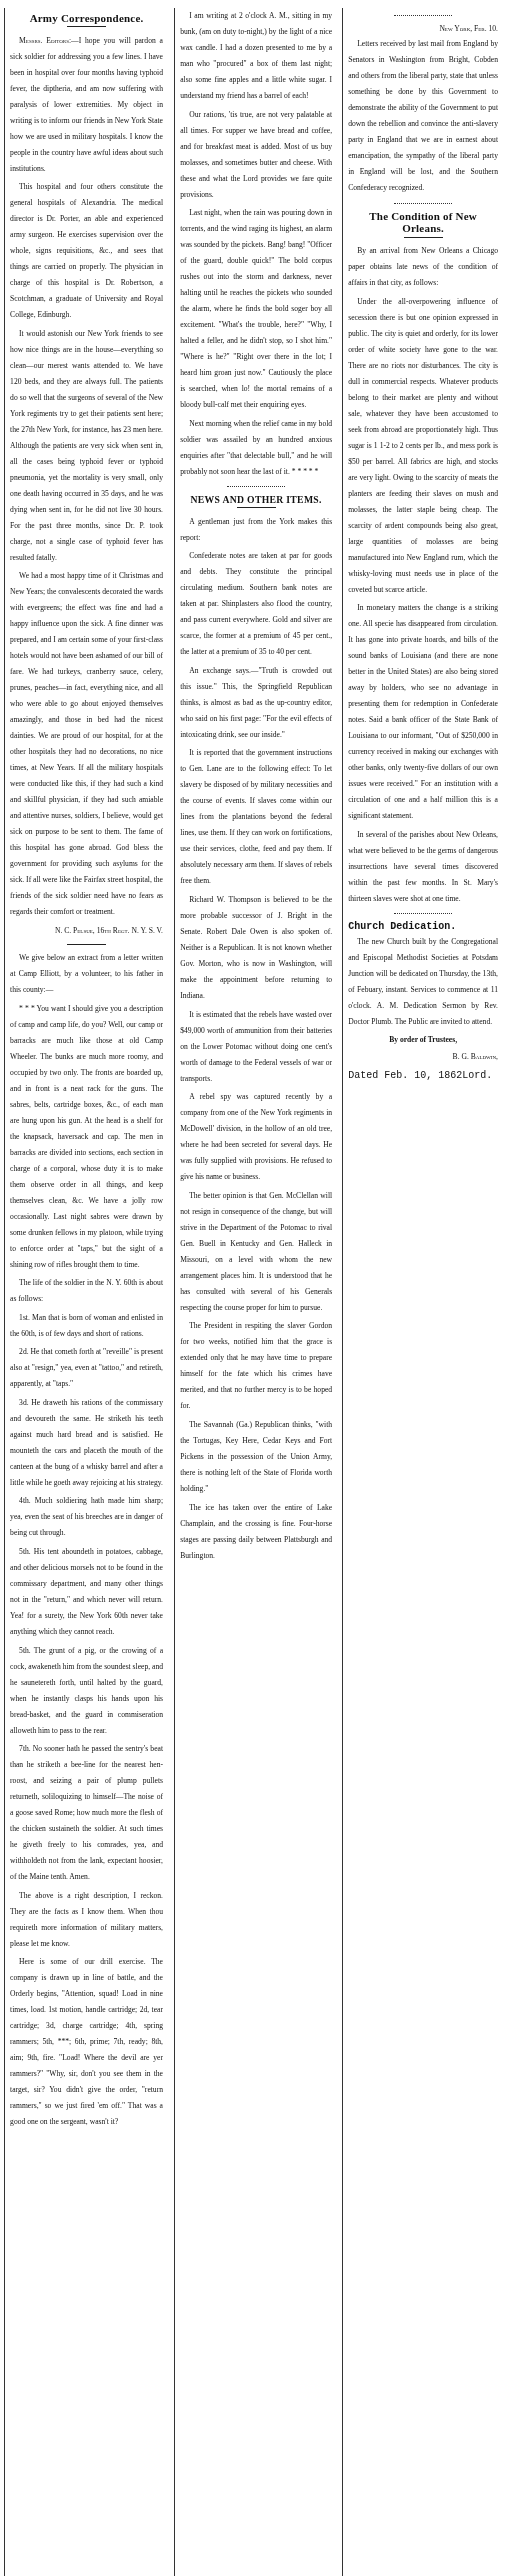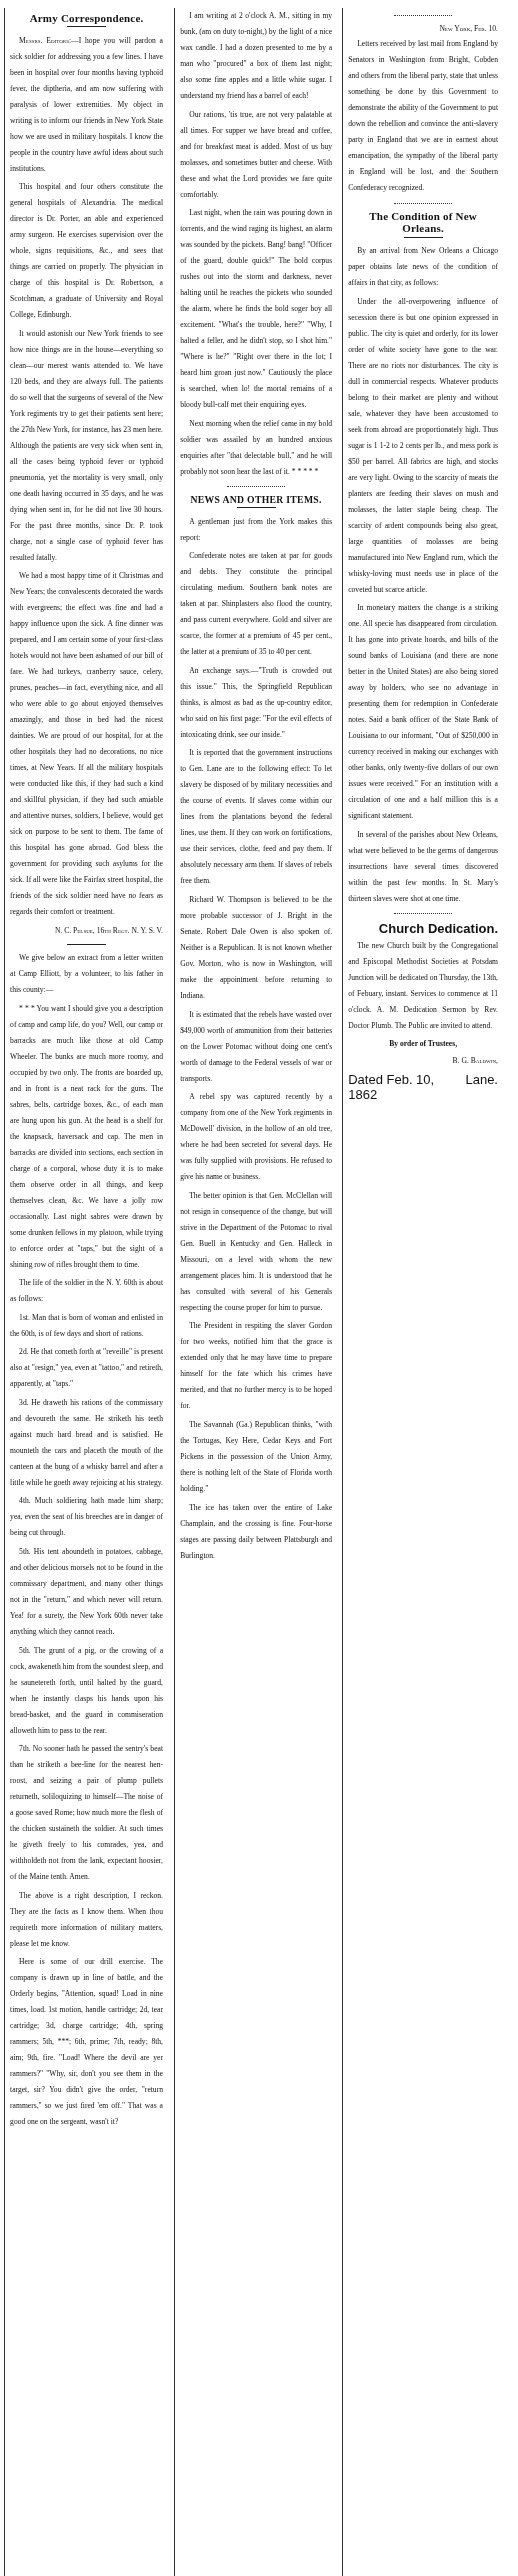--- a/index.html
+++ b/index.html
@@ -6,30 +6,30 @@
   body { width:518px; height:2576px; overflow:hidden; position:relative;
          font-family:"DejaVu Serif","Liberation Serif",serif; color:#111; }
   .page { position:absolute; left:0; top:8px; width:518px; height:2576px; }
   .col { position:absolute; top:0; height:2576px; box-sizing:border-box; overflow:hidden; }
   .col1 { left:3.9px; width:163px; padding:0 3.9px 0 5.2px; border-left:0.6px solid #333; }
   .col2 { left:174px; width:162px; padding:0 3.9px 0 5.2px; border-left:0.6px solid #333; }
   .col3 { left:342px; width:156px; padding:0 0 0 5.2px; border-left:0.6px solid #333; }
   h2.head { font-family:"Liberation Serif",serif; font-weight:bold; text-align:center;
             font-size:11px; margin:3.9px 0 2.6px; letter-spacing:0.2px; }
   h2.caps { font-size:9.7px; letter-spacing:0.3px; }
-  h3.small { font-family:Liberation Sans, sans-serif; font-weight:bold; font-size:13px; margin:5.2px 0 2.6px;text-align:right; }
+  h3.small { font-family:Liberation Mono, monospace; font-weight:bold; font-size:10px; margin:5.2px 0 2.6px; }
   .rule { width:39px; margin:1.9px auto 5.2px; border-top:1px solid #222; }
   .orn { width:58px; margin:6.5px auto; border-top:1.3px dotted #333; }
   p { font-family:"Liberation Serif",serif; font-size:7.6px; line-height:16px;
       margin:0 0 2.6px; text-align:justify; text-indent:9px; }
   .sc { font-variant:small-caps; }
   .sig { text-align:right; font-size:7.6px; line-height:15.5px; margin:1.3px 0 5.2px; font-family:"Liberation Serif",serif; }
   .dateline { text-align:right; font-size:7.6px; line-height:14.3px; margin:2.6px 0 0; font-family:"Liberation Serif",serif; font-variant:small-caps; }
   .center { text-align:center; text-indent:0;font-weight:bold; }
-  .trust { display:flex; justify-content:space-between; font-family:Liberation Sans, sans-serif; font-size:13px; line-height:14.3px; }
+  .trust { display:flex; font-family:Liberation Mono, monospace; font-size:10px; line-height:14.3px; }
 </style>
 </head>
 <body>
 
 <div class="page">
 
   <div class="col col1">
     <h2 class="head">Army Correspondence.</h2>
     <div class="rule"></div>
     <p>
@@ -49,21 +49,21 @@
     <p>4th. Much soldiering hath made him sharp; yea, even the seat of his breeches are in danger of being cut through.</p>
     <p>5th. His tent aboundeth in potatoes, cabbage, and other delicious morsels not to be found in the commissary department, and many other things not in the "return," and which never will return. Yea! for a surety, the New York 60th never take anything which they cannot reach.</p>
     <p>5th. The grunt of a pig, or the crowing of a cock, awakeneth him from the soundest sleep, and he saunetereth forth, until halted by the guard, when he instantly clasps his hands upon his bread-basket, and the guard in commiseration alloweth him to pass to the rear.</p>
     <p>7th. No sooner hath he passed the sentry's beat than he striketh a bee-line for the nearest hen-roost, and seizing a pair of plump pullets returneth, soliloquizing to himself—The noise of a goose saved Rome; how much more the flesh of the chicken sustaineth the soldier. At such times he giveth freely to his comrades, yea, and withholdeth not from the lank, expectant hoosier, of the Maine tenth. Amen.</p>
     <p>The above is a right description, I reckon. They are the facts as I know them. When thou requireth more information of military matters, please let me know.</p>
     <p>Here is some of our drill exercise. The company is drawn up in line of battle, and the Orderly begins, "Attention, squad! Load in nine times, load. 1st motion, handle cartridge; 2d, tear cartridge; 3d, charge cartridge; 4th, spring rammers; 5th, ***; 6th, prime; 7th, ready; 8th, aim; 9th, fire. "Load! Where the devil are yer rammers?" "Why, sir, don't you see them in the target, sir? You didn't give the order, "return rammers," so we just fired 'em off." That was a good one on the sergeant, wasn't it?</p>
   </div>
 
   <div class="col col2">
     <p>I am writing at 2 o'clock A. M., sitting in my bunk, (am on duty to-night,) by the light of a nice wax candle. I had a dozen presented to me by a man who "procured" a box of them last night; also some fine apples and a little white sugar. I understand my friend has a barrel of each!</p>
-    <p>Our rations, 'tis true, are not very palatable at all times. For supper we have bread and coffee, and for breakfast meat is added. Most of us buy molasses, and sometimes butter and cheese. With these and what the Lord provides we fare quite comfortably.</p>
+    <p>Our rations, 'tis true, are not very palatable at all times. For supper we have bread and coffee, and for breakfast meat is added. Most of us buy molasses, and sometimes butter and cheese. With these and what the Lord provides we fare quite provisions.</p>
     <p>Last night, when the rain was pouring down in torrents, and the wind raging its highest, an alarm was sounded by the pickets. Bang! bang! "Officer of the guard, double quick!" The bold corpus rushes out into the storm and darkness, never halting until he reaches the pickets who sounded the alarm, where he finds the bold soger boy all excitement. "What's the trouble, here?" "Why, I halted a feller, and he didn't stop, so I shot him." "Where is he?" "Right over there in the lot; I heard him groan just now." Cautiously the place is searched, when lo! the mortal remains of a bloody bull-calf met their enquiring eyes.</p>
     <p>Next morning when the relief came in my bold soldier was assailed by an hundred anxious enquiries after "that delectable bull," and he will probably not soon hear the last of it. * * * * *</p>
     <div class="orn"></div>
     <h2 class="head caps">NEWS AND OTHER ITEMS.</h2>
     <div class="rule"></div>
     <p>A gentleman just from the York makes this report:</p>
     <p>Confederate notes are taken at par for goods and debts. They constitute the principal circulating medium. Southern bank notes are taken at par. Shinplasters also flood the country, and pass current everywhere. Gold and silver are scarce, the former at a premium of 45 per cent., the latter at a premium of 35 to 40 per cent.</p>
     <p>An exchange says.—"Truth is crowded out this issue." This, the Springfield Republican thinks, is almost as bad as the up-country editor, who said on his first page: "For the evil effects of intoxicating drink, see our inside."</p>
     <p>It is reported that the government instructions to Gen. Lane are to the following effect: To let slavery be disposed of by military necessities and the course of events. If slaves come within our lines from the plantations beyond the federal lines, use them. If they can work on fortifications, use their services, clothe, feed and pay them. If absolutely necessary arm them. If slaves of rebels free them.</p>
     <p>Richard W. Thompson is believed to be the more probable successor of J. Bright in the Senate. Robert Dale Owen is also spoken of. Neither is a Republican. It is not known whether Gov. Morton, who is now in Washington, will make the appointment before returning to Indiana.</p>
@@ -86,17 +86,17 @@
     <p>Under the all-overpowering influence of secession there is but one opinion expressed in public. The city is quiet and orderly, for its lower order of white society have gone to the war. There are no riots nor disturbances. The city is dull in commercial respects. Whatever products belong to their market are plenty and without sale, whatever they have been accustomed to seek from abroad are proportionately high. Thus sugar is 1 1-2 to 2 cents per lb., and mess pork is $50 per barrel. All fabrics are high, and stocks are very light. Owing to the scarcity of meats the planters are feeding their slaves on mush and molasses, the latter staple being cheap. The scarcity of ardent compounds being also great, large quantities of molasses are being manufactured into New England rum, which the whisky-loving must needs use in place of the coveted but scarce article.</p>
     <p>In monetary matters the change is a striking one. All specie has disappeared from circulation. It has gone into private hoards, and bills of the sound banks of Louisiana (and there are none better in the United States) are also being stored away by holders, who see no advantage in presenting them for redemption in Confederate notes. Said a bank officer of the State Bank of Louisiana to our informant, "Out of $250,000 in currency received in making our exchanges with other banks, only twenty-five dollars of our own issues were received." For an institution with a circulation of one and a half million this is a significant statement.</p>
     <p>In several of the parishes about New Orleans, what were believed to be the germs of dangerous insurrections have several times discovered within the past few months. In St. Mary's thirteen slaves were shot at one time.</p>
     <div class="orn"></div>
     <h3 class="small">Church Dedication.</h3>
     <p>The new Church built by the Congregational and Episcopal Methodist Societies at Potsdam Junction will be dedicated on Thursday, the 13th, of Febuary, instant. Services to commence at 11 o'clock. A. M. Dedication Sermon by Rev. Doctor Plumb. The Public are invited to attend.</p>
     <div class="center" style="font-family:'Liberation Serif',serif;font-size:7.6px;line-height:14.3px;">By order of Trustees,</div>
     <div class="sig sc">B. G. Baldwin,</div>
     <div class="trust">
       <span>Dated Feb. 10, 1862</span>
-      <span>Lane.</span>
+      <span>Lord.</span>
     </div>
   </div>
 </div>
 
 
 </body></html>

